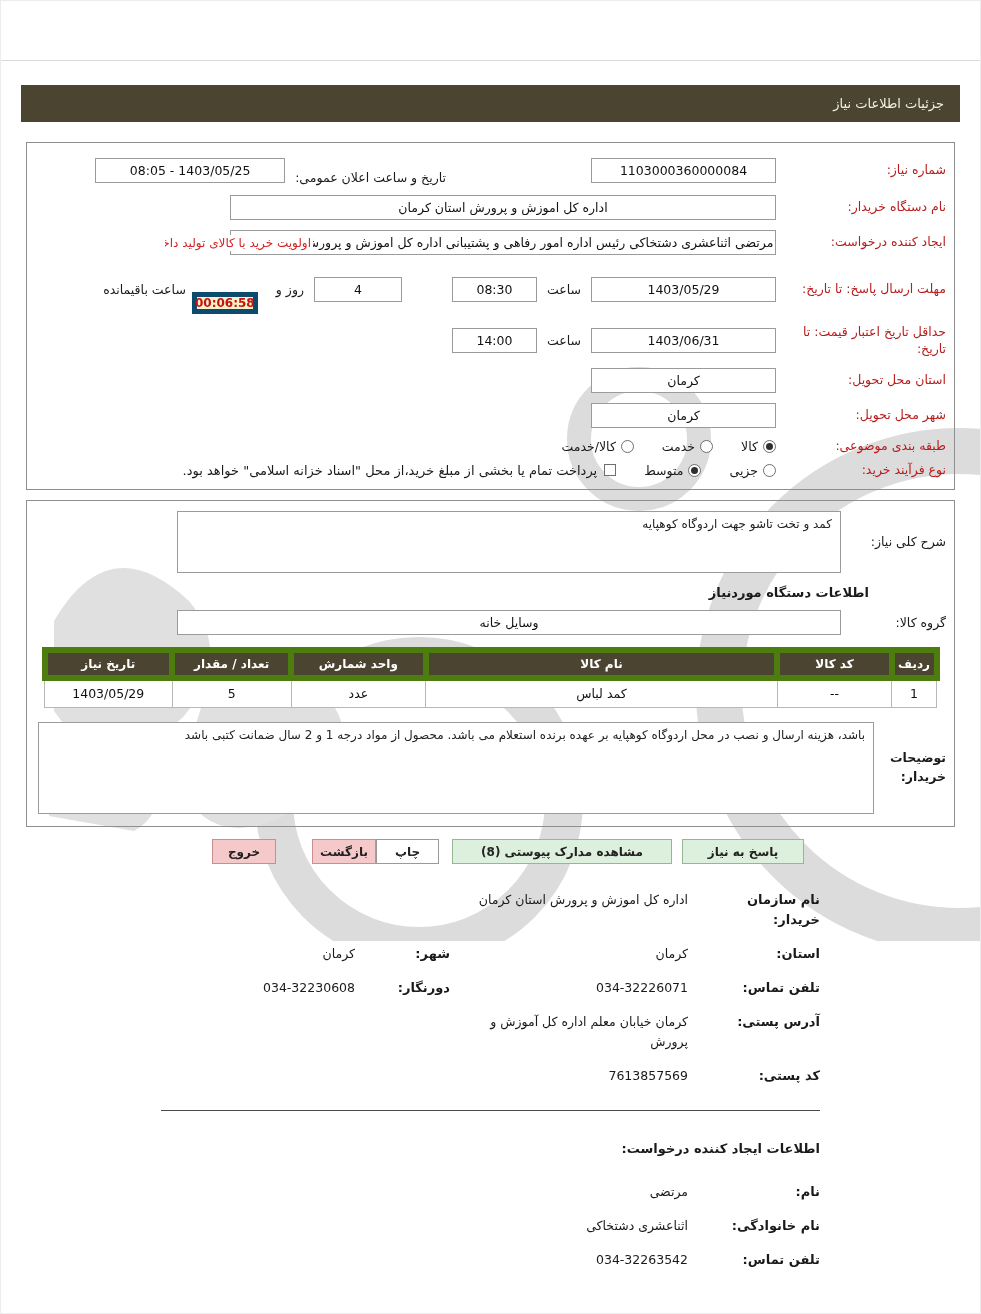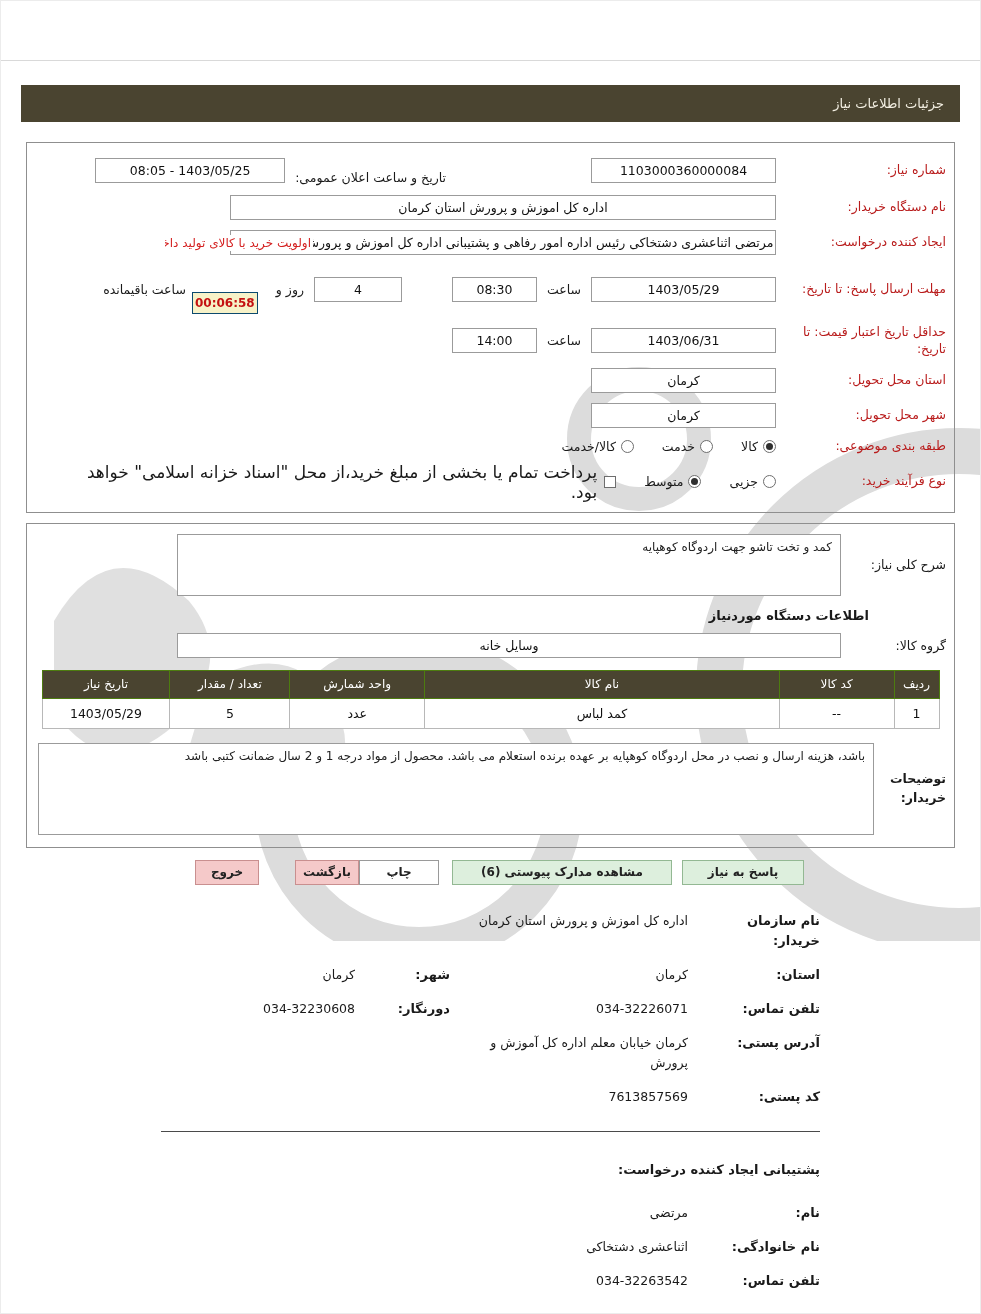--- a/index.html
+++ b/index.html
@@ -52,65 +52,65 @@
   .w546 { width: 546px; } .w664 { width: 664px; }
 
   .marquee {
     position: absolute; left: 130px; top: 50%; transform: translateY(-50%);
     width: 148px; overflow: hidden; white-space: nowrap;
     color: #d42121; font-size: 12px; background: #ffffff; padding: 1px 2px;
   }
 
   .countdown {
     width: 66px; height: 22px; margin-right: 8px;
-    background: #f7f2c8; border: 1px solid #0c4a6e;
+    background: #f7f2c8; border: 5px solid #0c4a6e;
     color: #c41111; font-weight: bold; font-size: 12px;
     display: flex; align-items: center; justify-content: center; margin-top: 27px;
   }
   .remaining { font-size: 12.5px; margin-right: 6px; }
 
   .opt { display: flex; align-items: center; margin-left: 28px; font-size: 12.5px; }
   .radio {
     width: 13px; height: 13px; min-width: 13px;
     border: 1px solid #6e6e6e; border-radius: 50%;
     background: #fff; display: inline-block; position: relative; margin-left: 5px;
   }
   .radio.checked::after { content: ""; position: absolute; top: 2px; left: 2px; right: 2px; bottom: 2px; background: #2f2f2f; border-radius: 50%; }
   .checkbox { width: 12px; height: 12px; min-width: 12px; border: 1px solid #6e6e6e; background: #fff; display: inline-block; margin-left: 7px; }
-  .chk-label { font-size: 17px; }
+  .chk-label { font-size: 13px; }
 
   .dlabel { width: 105px; min-width: 105px; padding-left: 10px; font-size: 12.5px; }
   .nlabel { width: 72px; min-width: 72px; padding-left: 8px; font-size: 12.5px; font-weight: bold; line-height: 1.5; }
   .ta {
     border: 1px solid #9b9b9b; background: #fff; resize: none;
     font-family: inherit; font-size: 12px; color: #222; padding: 5px 8px; direction: rtl;
   }
   .desc-ta { width: 664px; height: 62px; }
   .notes-ta { width: 836px; height: 92px; }
   .section-title { font-weight: bold; font-size: 13px; margin: 2px 77px 10px 0; }
 
   table.goods { width: 898px; border-collapse: collapse; margin: 0 auto 14px auto; }
   table.goods th {
-    background: #4a4430; color: #fff; font-size: 12px; font-weight: normal;
-    height: 28px; border: 1px solid #4d7c0f; text-align: center;
+    background: #4a4430; color: #fff; font-size: 12px; font-weight: bold;
+    height: 28px; border: 6px solid #4d7c0f; text-align: center;
   }
   table.goods td {
     background: #fff; font-size: 12.5px; text-align: center;
     height: 30px; border: 1px solid #b8b8b8; color: #111;
   }
 
   .btnrow { display: flex; align-items: center; margin: 12px 176px 0 0; }
   .btn {
     height: 25px; border: 1px solid #9a9a9a; background: #fff;
     font-family: inherit; font-size: 12px; font-weight: bold; color: #222;
     cursor: pointer; white-space: nowrap;
   }
   .btn-respond { width: 122px; background: #ddefdd; border-color: #93b893; }
   .btn-attach { width: 220px; background: #ddefdd; border-color: #93b893; margin-right: 10px; }
-  .btn-print { width: 80px; margin-right: 13px; }
+  .btn-print { width: 63px; margin-right: 13px; }
   .btn-back { width: 64px; background: #f5c9c9; border-color: #c98f8f; }
   .btn-exit { width: 64px; background: #f5c9c9; border-color: #c98f8f; margin-right: 36px; }
 
   .contact { margin: 26px 160px 0 160px; }
   .crow { display: flex; align-items: flex-start; margin-bottom: 14px; line-height: 20px; }
   .clabel { width: 110px; min-width: 110px; font-weight: bold; font-size: 13px; }
   .cval { width: 260px; min-width: 260px; font-size: 12.5px; text-align: right; padding-right: 22px; }
   .clabel2 { width: 75px; min-width: 75px; font-weight: bold; font-size: 13px; }
   .cval2 { width: 130px; min-width: 130px; font-size: 12.5px; text-align: right; padding-right: 20px; }
   .divider { border-top: 1px solid #4a4a4a; margin-top: 24px; }
@@ -269,21 +269,21 @@
 
     <div class="frow" style="margin-bottom:0;">
       <div class="nlabel">توضیحات خریدار:</div>
       <textarea class="ta notes-ta" readonly="" style="">باشد، هزینه ارسال و نصب در محل اردوگاه کوهپایه بر عهده برنده استعلام می باشد. محصول از مواد درجه 1 و 2 سال ضمانت کتبی باشد</textarea>
     </div>
 
   </div>
 
   <div class="btnrow">
     <button class="btn btn-respond">پاسخ به نیاز</button>
-    <button class="btn btn-attach">مشاهده مدارک پیوستی (6)</button>
+    <button class="btn btn-attach">مشاهده مدارک پیوستی (8)</button>
     <button class="btn btn-print">چاپ</button>
     <button class="btn btn-back">بازگشت</button>
     <button class="btn btn-exit">خروج</button>
   </div>
 
 
   <div class="contact">
 
     <div class="crow">
       <div class="clabel">نام سازمان خریدار:</div>
@@ -309,21 +309,21 @@
       <div class="cval">کرمان خیابان معلم اداره کل آموزش و پرورش</div>
     </div>
 
     <div class="crow">
       <div class="clabel">کد پستی:</div>
       <div class="cval">7613857569</div>
     </div>
 
     <div class="divider"></div>
 
-    <div class="ctitle">پشتیبانی ایجاد کننده درخواست:</div>
+    <div class="ctitle">اطلاعات ایجاد کننده درخواست:</div>
 
     <div class="crow">
       <div class="clabel">نام:</div>
       <div class="cval">مرتضی</div>
     </div>
 
     <div class="crow">
       <div class="clabel">نام خانوادگی:</div>
       <div class="cval">اثناعشری دشتخاکی</div>
     </div>

